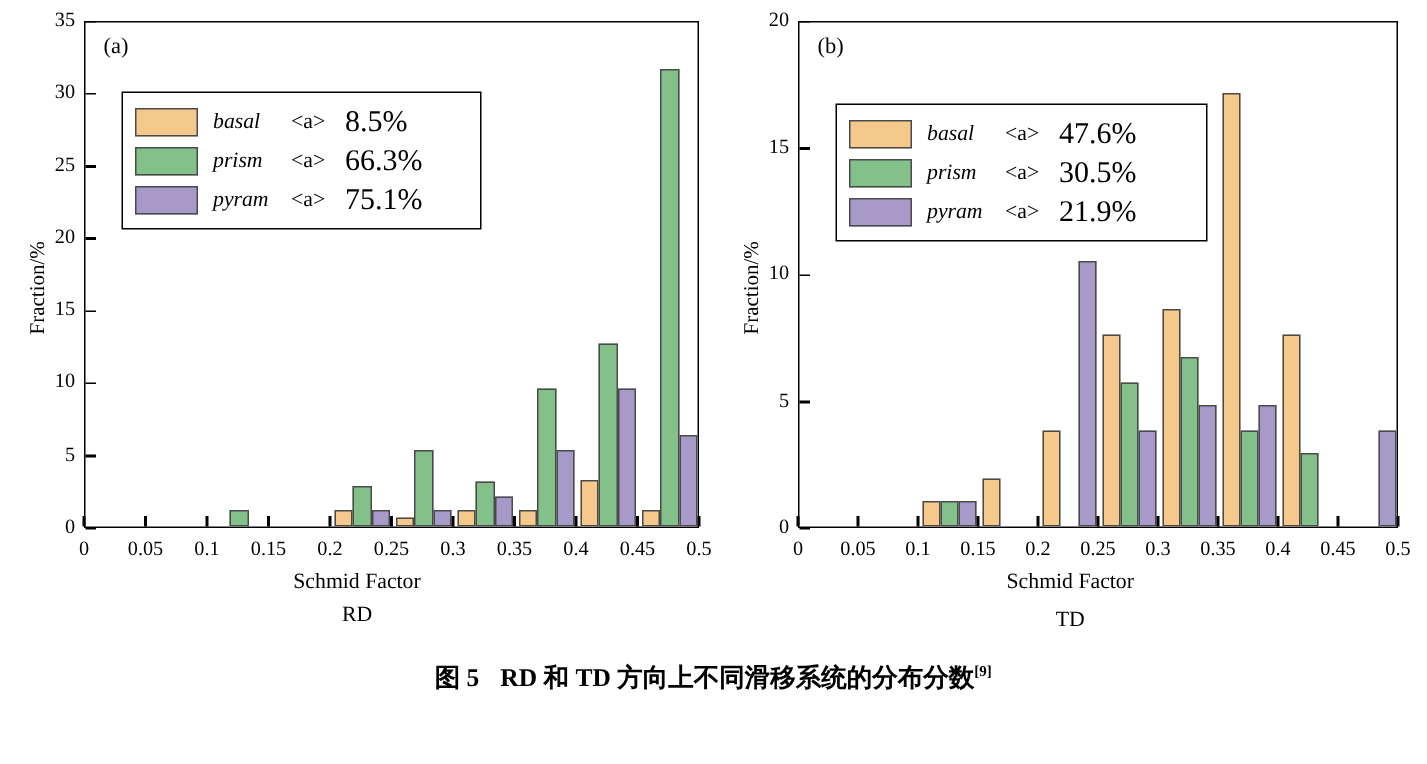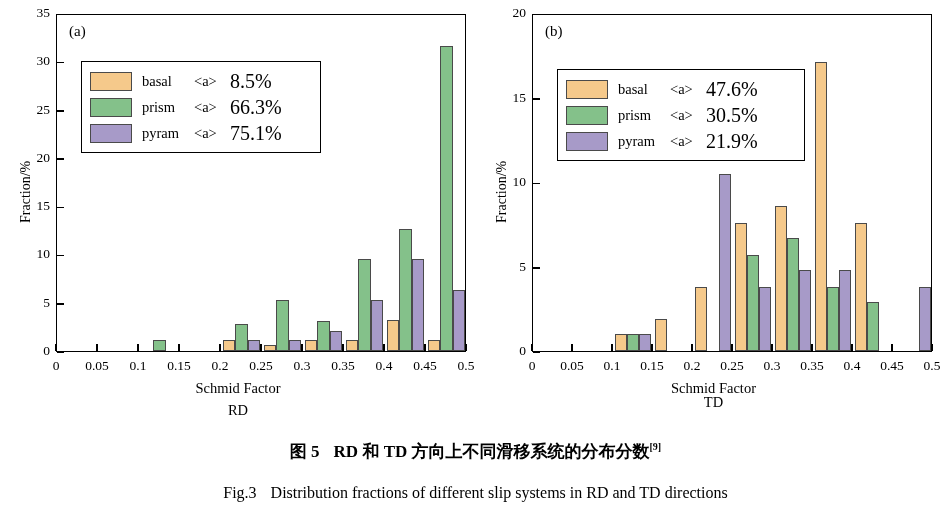--- a/index.html
+++ b/index.html
@@ -96,20 +96,21 @@
     width: 40px;
     height: 17px;
     border: 1px solid #4a4a4a;
     margin-right: 10px;
     flex: 0 0 auto;
   }
   .legend-name {
     font-size: 14.5px;
     width: 52px;
     flex: 0 0 auto;
+    font-style: italic;
   }
   .legend-sym {
     font-size: 14.5px;
     width: 36px;
     flex: 0 0 auto;
   }
   .legend-val {
     font-size: 20px;
     flex: 0 0 auto;
   }
@@ -308,23 +309,20 @@
         <div class="tick" style="left: 57px; top: 261px; width: 7px; height: 1.5px;"></div>
         <div class="ytick-label" style="left: 14px; top: 252.5px; width: 36px;">5</div>
         <div class="tick" style="left: 57px; top: 176.5px; width: 7px; height: 1.5px;"></div>
         <div class="ytick-label" style="left: 14px; top: 168px; width: 36px;">10</div>
         <div class="tick" style="left: 57px; top: 92px; width: 7px; height: 1.5px;"></div>
         <div class="ytick-label" style="left: 14px; top: 83.5px; width: 36px;">15</div>
         <div class="tick" style="left: 57px; top: 7.5px; width: 7px; height: 1.5px;"></div>
         <div class="ytick-label" style="left: 14px; top: -1px; width: 36px;">20</div>
       </div>
     <div class="xaxis-title" id="b-xtitle" style="top: 374px;">Schmid Factor</div>
-    <div class="xaxis-title" id="b-xtitle2" style="top: 388px;">TD</div>
+    <div class="xaxis-title" id="b-xtitle2" style="top: 399px;">TD</div>
   </div>
 
   <div class="caption-cn" id="caption-cn" style="top:440px;">
     <span>图 5</span><span class="cap-sp"></span><span>RD 和 TD 方向上不同滑移系统的分布分数</span><span class="sup">[9]</span>
   </div>
-  <div class="caption-en" id="caption-en" style="top:484px;">
-    <span>Fig.3</span><span class="cap-sp"></span><span>Distribution fractions of different slip systems in RD and TD directions</span>
-  </div>
 
 </div>
 
 </body></html>

